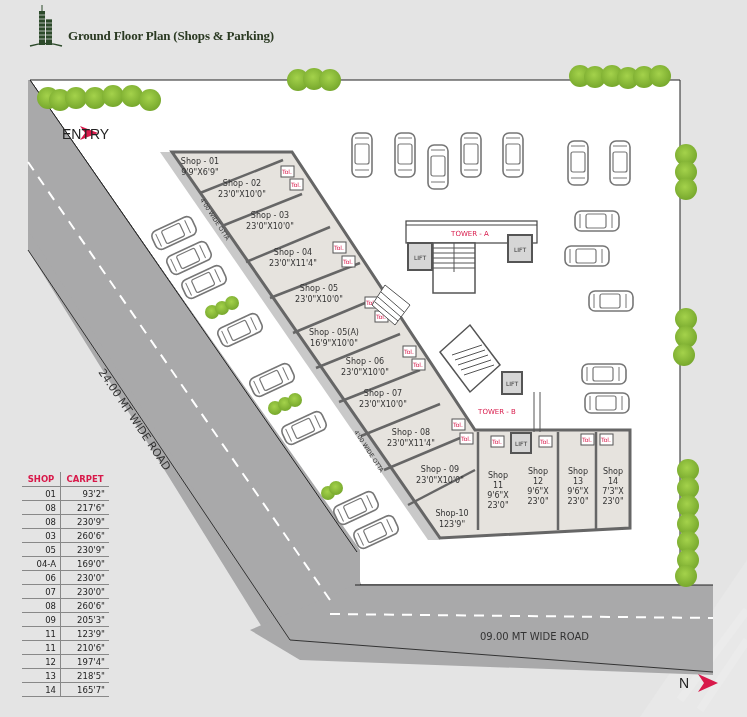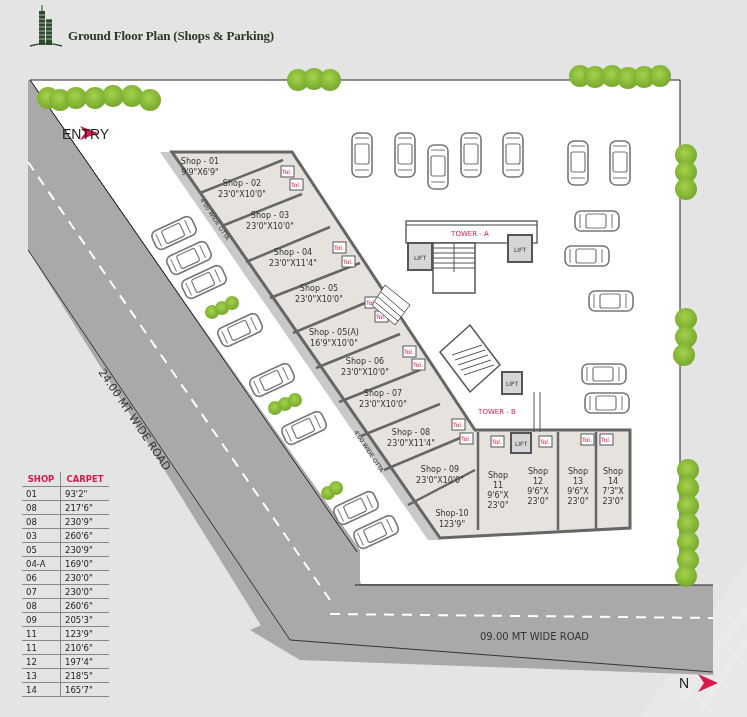--- a/index.html
+++ b/index.html
@@ -5,21 +5,21 @@
   html, body { margin:0; padding:0; }
   body { width:747px; height:717px; background:#e4e4e4; position:relative; overflow:hidden; font-family:"Liberation Sans", sans-serif; }
   #plan { position:absolute; left:0; top:0; }
   .title { position:absolute; left:68px; top:28px; font-size:13px; font-weight:bold; color:#2b3a23; letter-spacing:-0.2px; font-family:Liberation Serif, serif; }
   .logo { position:absolute; left:28px; top:5px; }
   .entry { position:absolute; left:42px; top:126px; font-size:14px; color:#222;margin-left:20px; }
   .north { position:absolute; left:679px; top:675px; font-size:14px; color:#222; }
   .lbl { font-family:"DejaVu Sans", sans-serif; fill:#333; }
   table.area { position:absolute; left:22px; top:472px; border-collapse:collapse; font-family:"DejaVu Sans", sans-serif; font-size:8.5px; color:#222; }
   table.area th { color:#d8194a; font-weight:bold; padding:2px 4px; border-bottom:1px solid #888; font-size:8.5px; }
-  table.area td { padding:0.5px 4px; border-bottom:1px solid #888; text-align:left; height:12px; }
+  table.area td { padding:0.5px 4px; border-bottom:1px solid #888; text-align:right; height:12px; }
   table.area td:first-child, table.area th:first-child { border-right:1px solid #888; width:30px; }
   table.area td:last-child, table.area th:last-child { width:40px; }
 </style>
 </head>
 <body>
 
 <svg id="plan" width="747" height="717" viewBox="0 0 747 717">
   <defs>
     <g id="carV">
       <rect x="-10" y="-22" width="20" height="44" rx="6" fill="#fff" stroke="#777" stroke-width="1.6"></rect>

